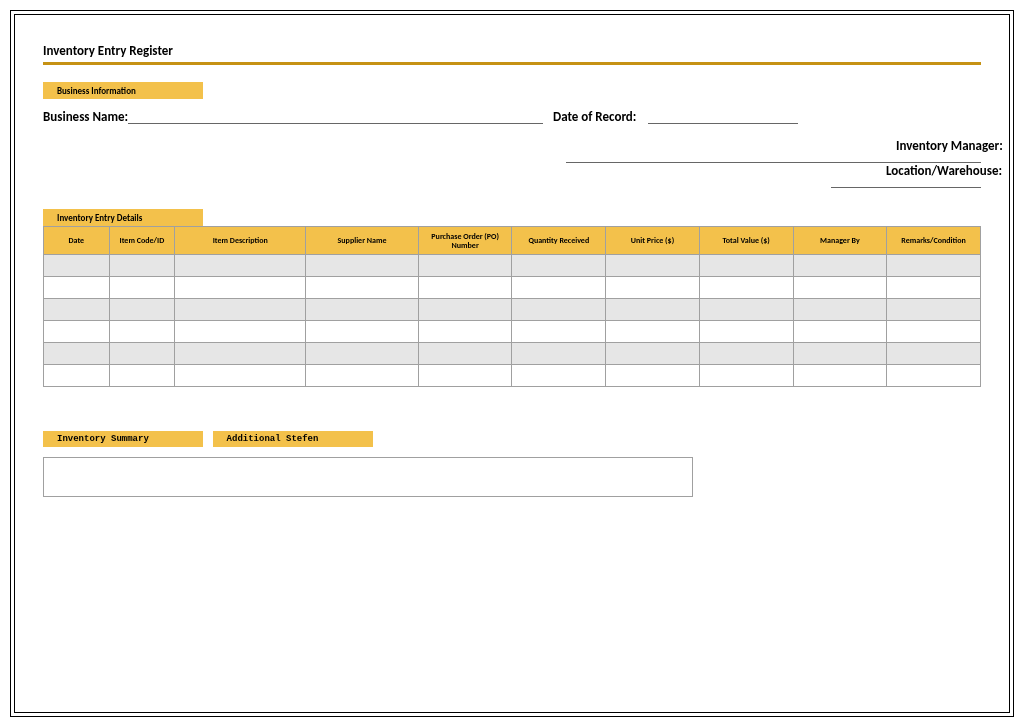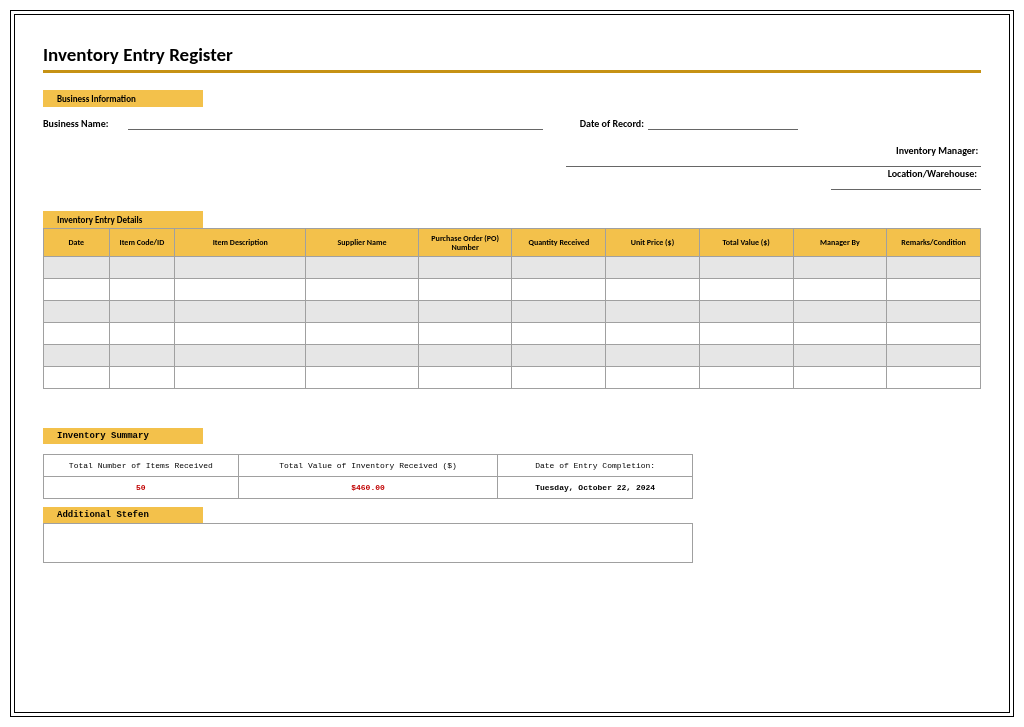--- a/index.html
+++ b/index.html
@@ -24,21 +24,21 @@
     left: 3px; top: 3px;
     right: 3px; bottom: 3px;
     border: 1px solid #000;
   }
   .page {
     position: absolute;
     left: 28px; top: 28px;
     right: 28px; bottom: 10px;
   }
   .title {
-    font-size: 19px;
+    font-size: 13px;
     font-weight: bold;
     padding-bottom: 4px;
   }
   .title-rule {
     border-top: 2px solid #c69214;
     border-bottom: 0.5px solid #c69214;
     height: 3px;
     margin-bottom: 14px;
   }
   .section-label {
@@ -46,27 +46,27 @@
     background: #f3c14b;
     font-size: 9px;
     font-weight: bold;
     padding: 3px 14px;
     width: 160px;
     margin-bottom: 10px;
   }
   .biz-row {
     display: flex;
     align-items: flex-end;
-    font-size: 10px;
+    font-size: 13px;
     font-weight: bold;
     margin-bottom: 14px;
   }
   .biz-label1 { width: 85px; white-space: nowrap; }
   .biz-underline1 { width: 415px; border-bottom: 1px solid #666; height: 10px; }
-  .biz-label2 { width: 95px; margin-left: 10px; text-align: right; padding-right: 4px; white-space: nowrap; }
+  .biz-label2 { width: 95px; margin-left: 10px; text-align: left; padding-right: 4px; white-space: nowrap; }
   .biz-underline2 { width: 150px; border-bottom: 1px solid #666; height: 10px; }
 
   table.inv {
     border-collapse: collapse;
     width: 100%;
     font-size: 8px;
     table-layout: fixed;
     padding-left: 12px;
   }
   table.inv th {
@@ -247,34 +247,20 @@
               <td></td>
               <td></td>
               <td></td>
               <td></td>
             </tr>
       </tbody>
     </table>
 
     <div class="summary-sec">
       <div class="section-label">Inventory Summary</div>
-      <table class="sum">
-        <tbody>
-              <tr>
-          <td class="sum-h" style="width:30%">Total Number of Items Received</td>
-          <td class="sum-h" style="width:40%">Total Value of Inventory Received ($)</td>
-          <td class="sum-h" style="width:30%">Date of Entry Completion:</td>
-        </tr>
-        <tr>
-          <td class="sum-v red">50</td>
-          <td class="sum-v red">$460.00</td>
-          <td class="sum-v">Tuesday, October 22, 2024</td>
-        </tr>
-      </tbody>
-          </table>
 
       <div class="section-label" style="margin-top:8px; margin-bottom:0;">Additional Stefen</div>
       <div class="notes-box"></div>
     </div>
 
   </div>
  </div>
 </div>
 
 </body></html>

